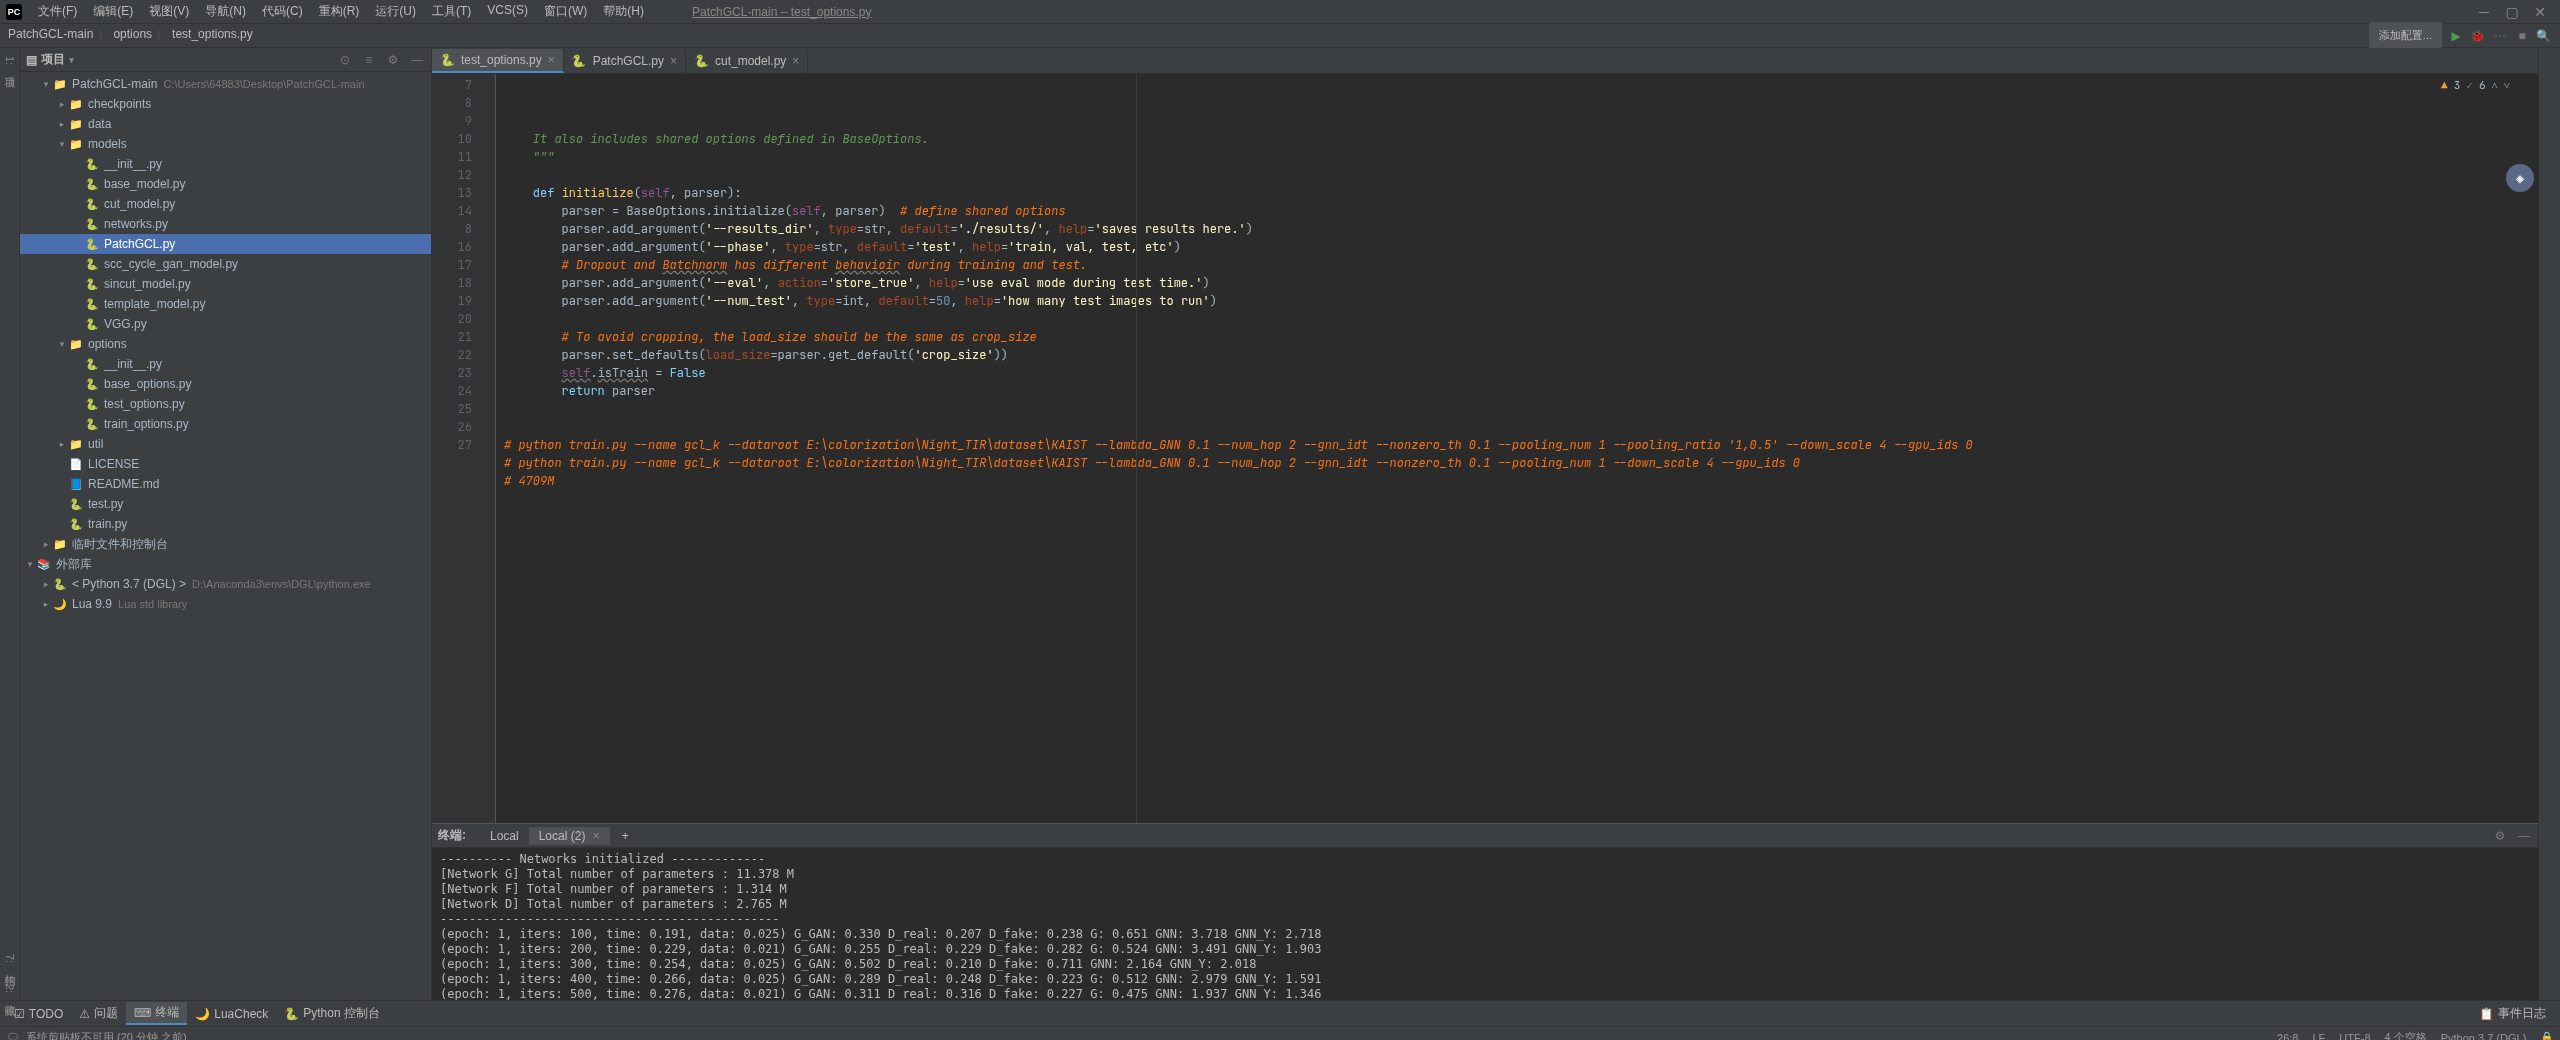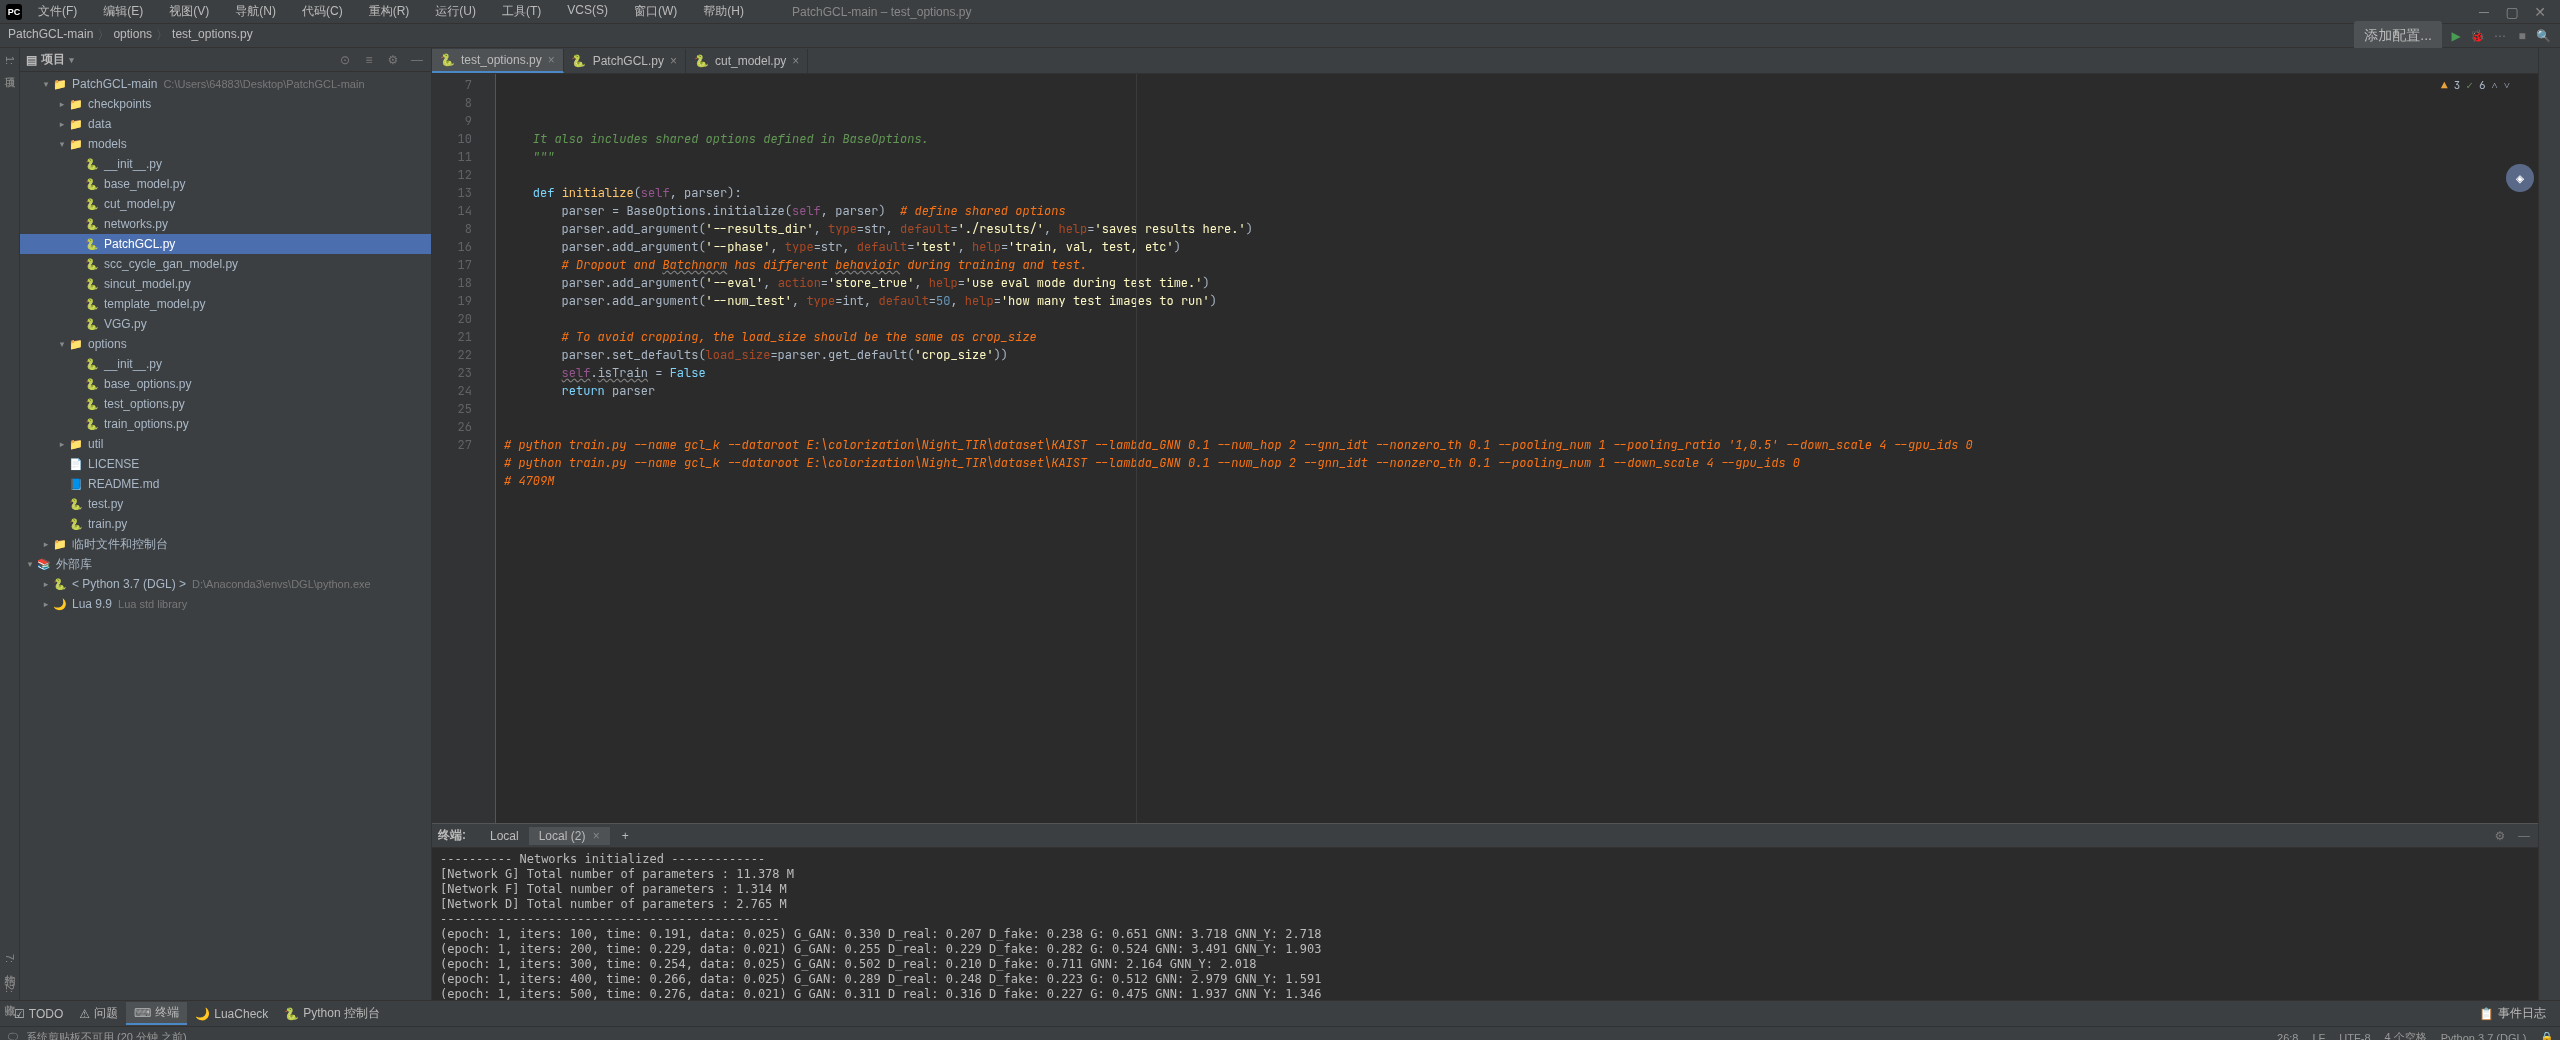--- a/index.html
+++ b/index.html
@@ -1,28 +1,28 @@
 <!DOCTYPE html>
 <html><head>
 <meta charset="utf-8">
 <style>
 * { margin: 0; padding: 0; box-sizing: border-box; }
 body { font-family: "Microsoft YaHei", "Segoe UI", sans-serif; font-size: 12px; background: #2b2b2b; color: #a9b7c6; overflow: hidden; width: 2560px; height: 1040px; }
 .titlebar { height: 24px; background: #3c3f41; display: flex; align-items: center; padding: 0 6px; border-bottom: 1px solid #323232; }
 .titlebar .logo { width: 16px; height: 16px; background: #000; border-radius: 3px; display: flex; align-items: center; justify-content: center; font-size: 9px; color: #fff; font-weight: bold; margin-right: 8px; }
-.menu { display: flex; gap: 10px; }
+.menu { display: flex; gap: 0; }
 .menu-item { padding: 2px 8px; cursor: pointer; color: #bbb; }
-.title-center { flex: 1; text-align: left; padding-left: 40px; color: #888; }
+.title-center { flex: 1; text-align: left; padding-left: 40px; color: #888; text-decoration: underline; }
 .win-controls { display: flex; gap: 16px; padding-right: 8px; }
 .win-btn { width: 12px; height: 12px; cursor: pointer; color: #888; display: flex; align-items: center; justify-content: center; font-size: 14px; }
 .breadcrumb-bar { height: 24px; background: #3c3f41; display: flex; align-items: center; padding: 0 8px; border-bottom: 1px solid #323232; }
 .breadcrumb { display: flex; gap: 4px; color: #bbb; }
 .breadcrumb-sep { color: #666; }
 .breadcrumb-right { margin-left: auto; display: flex; align-items: center; gap: 6px; }
-.add-config { background: #4e5254; padding: 6px 10px; border-radius: 3px; cursor: pointer; font-size: 14px; color: #bbb; }
+.add-config { background: #4e5254; padding: 6px 10px; border-radius: 3px; cursor: pointer; font-size: 11px; color: #bbb; }
 .tb-icon { width: 16px; height: 16px; cursor: pointer; color: #787878; display: inline-flex; align-items: center; justify-content: center; }
 .main { display: flex; height: calc(100% - 24px - 24px - 26px - 14px); }
 .left-gutter { width: 20px; background: #3c3f41; border-right: 1px solid #323232; display: flex; flex-direction: column; align-items: center; padding-top: 4px; gap: 10px; }
 .gutter-text { writing-mode: vertical-rl; font-size: 11px; color: #888; cursor: pointer; padding: 4px 0; }
 .project-panel { width: 412px; background: #3c3f41; border-right: 1px solid #323232; display: flex; flex-direction: column; }
 .project-header { height: 24px; display: flex; align-items: center; padding: 0 6px; border-bottom: 1px solid #323232; }
 .project-title { display: flex; align-items: center; gap: 4px; font-weight: bold; color: #bbb; }
 .project-header-right { margin-left: auto; display: flex; gap: 8px; color: #888; }
 .tree { flex: 1; overflow: auto; padding: 2px 0; font-size: 12px; }
 .tree-row { display: flex; align-items: center; height: 20px; padding-left: 4px; cursor: pointer; white-space: nowrap; }

